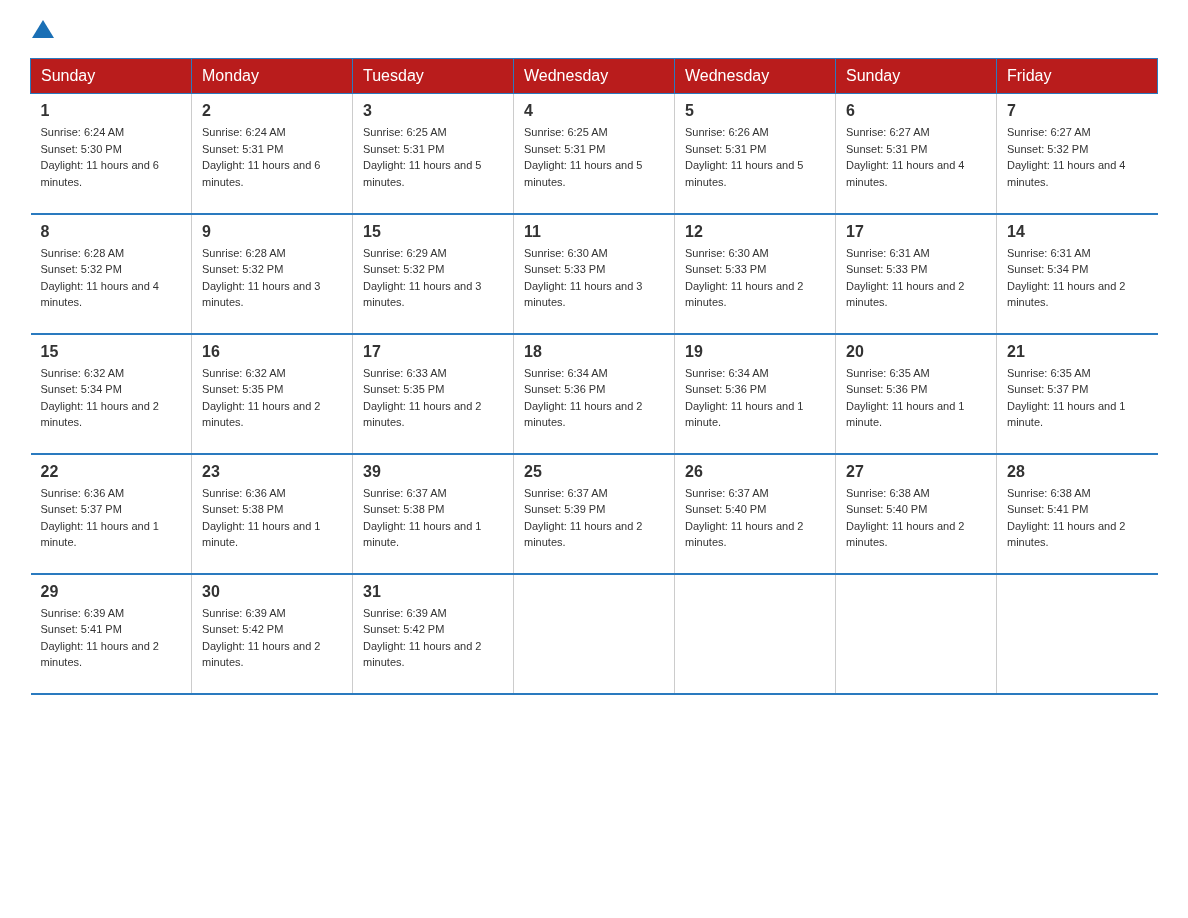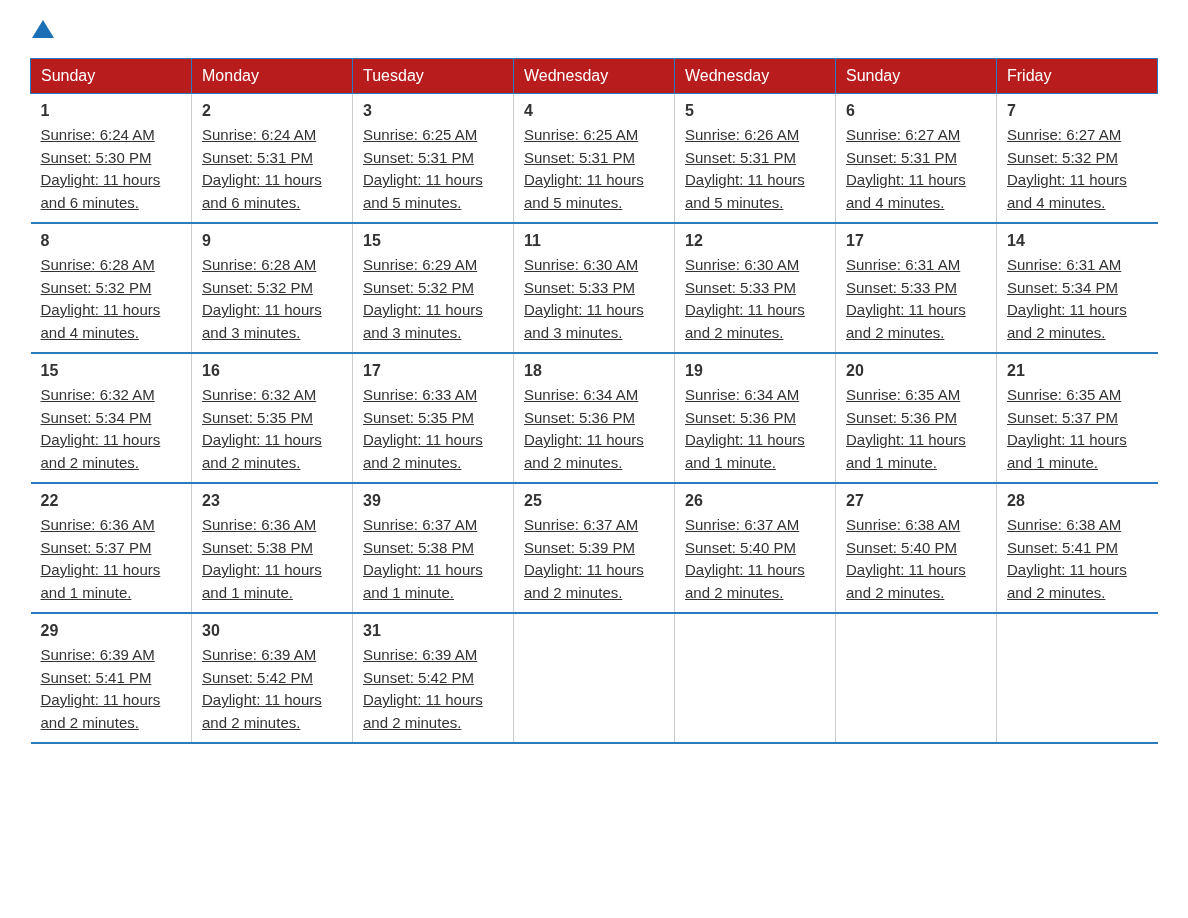--- a/index.html
+++ b/index.html
@@ -78,24 +78,23 @@
     tbody td:last-child {
       border-right: none;
     }
     .day-number {
       font-size: 16px;
       font-weight: bold;
       margin-bottom: 4px;
       display: block;
     }
     .day-info {
-      font-size: 15px;
+      font-size: 11px;
       line-height: 1.5;
       color: #333;
-      text-decoration: underline;
     }
     .empty-cell {
       background: #fff;
     }
   </style>
 </head>
 <body>
 
 <div class="header">
   <div class="logo-wrapper">

